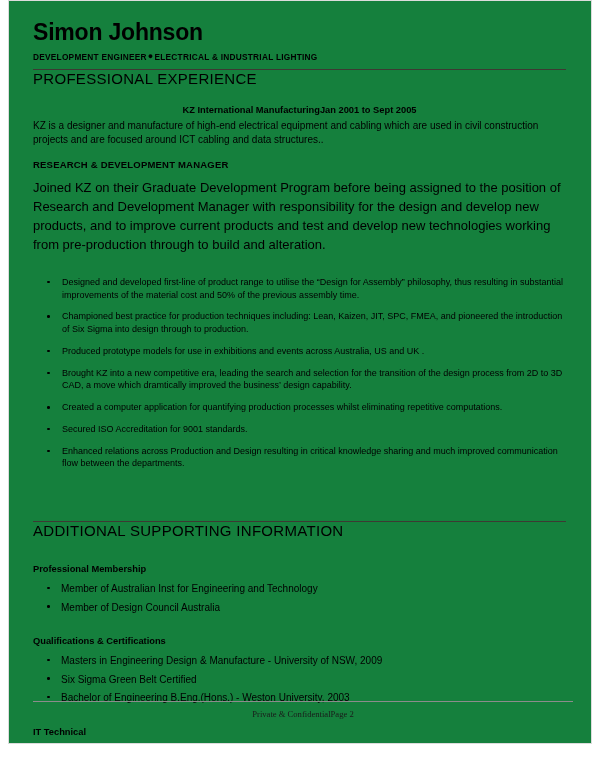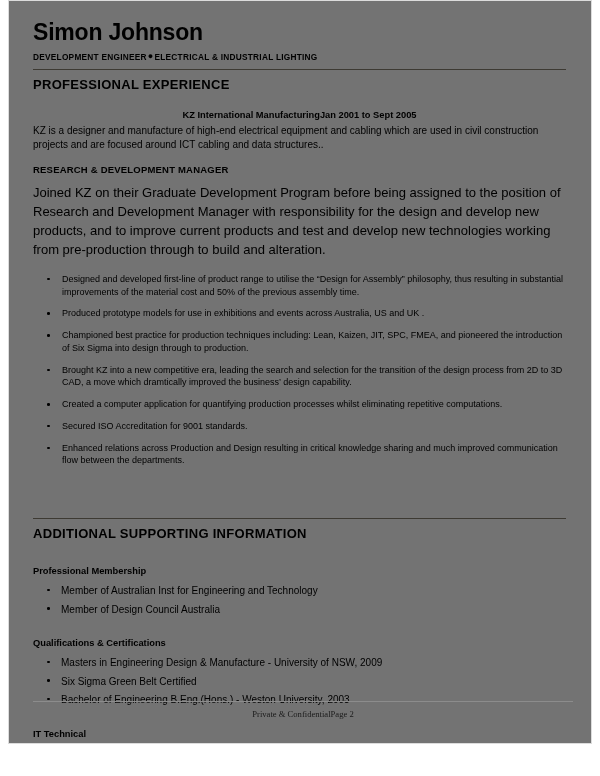--- a/index.html
+++ b/index.html
@@ -13,21 +13,21 @@
     font-family: "Liberation Sans", sans-serif;
     color: #000000;
     -webkit-font-smoothing: antialiased;
   }
 
   #page {
     position: relative;
     width: 584px;
     height: 744px;
     margin: 0 auto;
-    background: #737373;
+    background: #15803d;
     border: 1px solid #dcdcdc;
     box-sizing: border-box;
     overflow: hidden;
   }
 
   #content {
     position: absolute;
     left: 24px;
     top: 0;
     width: 533px;
@@ -56,24 +56,23 @@
   }
 
   .rule {
     border: 0;
     border-top: 1.3px solid #3d3a33;
     margin: 7px 0 0 0;
     height: 0;
   }
 
   .section-title {
-    font-size: 13px;
-    font-weight: bold;
+    font-size: 15px;
+    font-weight: normal;
     letter-spacing: 0.3px;
-    margin-top: 7px;
   }
 
   
   .job-head {
     display: flex;
     justify-content: center;
     align-items: baseline;
     margin-top: 18px;
   }
   .job-company, .job-dates {
@@ -92,21 +91,21 @@
     margin-top: 12px;
   }
   .job-intro {
     font-size: 13px;
     line-height: 1.45;
     margin-top: 9px;
   }
 
   ul.bullets {
     list-style: none;
-    margin: 13px 0 0 0;
+    margin: 21px 0 0 0;
     padding: 0;
   }
   ul.bullets > li {
     position: relative;
     font-size: 9px;
     line-height: 1.42;
     padding-left: 29px;
     margin-bottom: 9px;
   }
   ul.bullets > li:last-child { margin-bottom: 0; }
@@ -200,22 +199,22 @@
     </div>
 
     <div class="job-blurb">KZ is a designer and manufacture of high-end electrical equipment and cabling which are used in civil construction projects and are focused around ICT cabling and data structures..</div>
 
     <div class="job-title">RESEARCH &amp; DEVELOPMENT MANAGER</div>
 
     <div class="job-intro">Joined KZ on their Graduate Development Program before being assigned to the position of Research and Development Manager  with responsibility for the design and develop new products, and to improve current products and test and develop new technologies working from pre-production through to build and alteration.</div>
 
     <ul class="bullets">
       <li>Designed and developed first-line of product range to utilise the “Design for Assembly” philosophy, thus resulting in substantial improvements of the material cost and 50% of the previous assembly time.</li>
+      <li>Championed best practice for production techniques including: Lean, Kaizen, JIT, SPC, FMEA, and pioneered the introduction of Six Sigma into design through to production.</li>
       <li>Produced prototype models for use in exhibitions and events across Australia, US and UK .</li>
-      <li>Championed best practice for production techniques including: Lean, Kaizen, JIT, SPC, FMEA, and pioneered the introduction of Six Sigma into design through to production.</li>
       <li>Brought KZ into a new competitive era, leading the search and selection for the transition of the design process from 2D to 3D CAD, a move which dramtically improved the business’ design capability.</li>
       <li>Created a computer application for quantifying production processes whilst eliminating repetitive computations.</li>
       <li>Secured ISO Accreditation for 9001 standards.</li>
       <li>Enhanced relations across Production and Design resulting in critical knowledge sharing and much improved communication flow between the departments.</li>
     </ul>
 
     <div class="asi-gap"></div>
 
     <hr class="rule">
 

